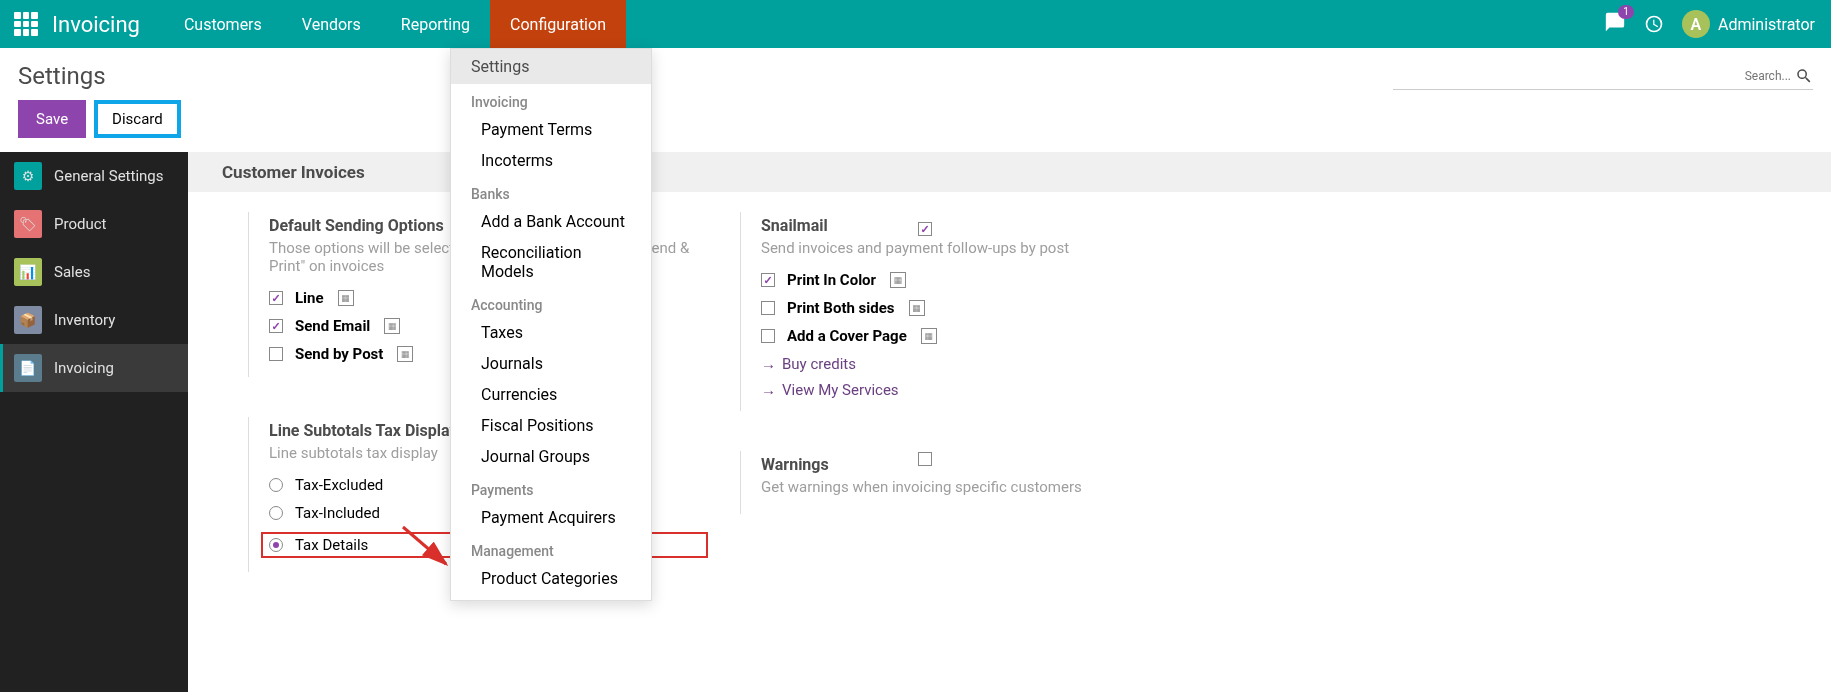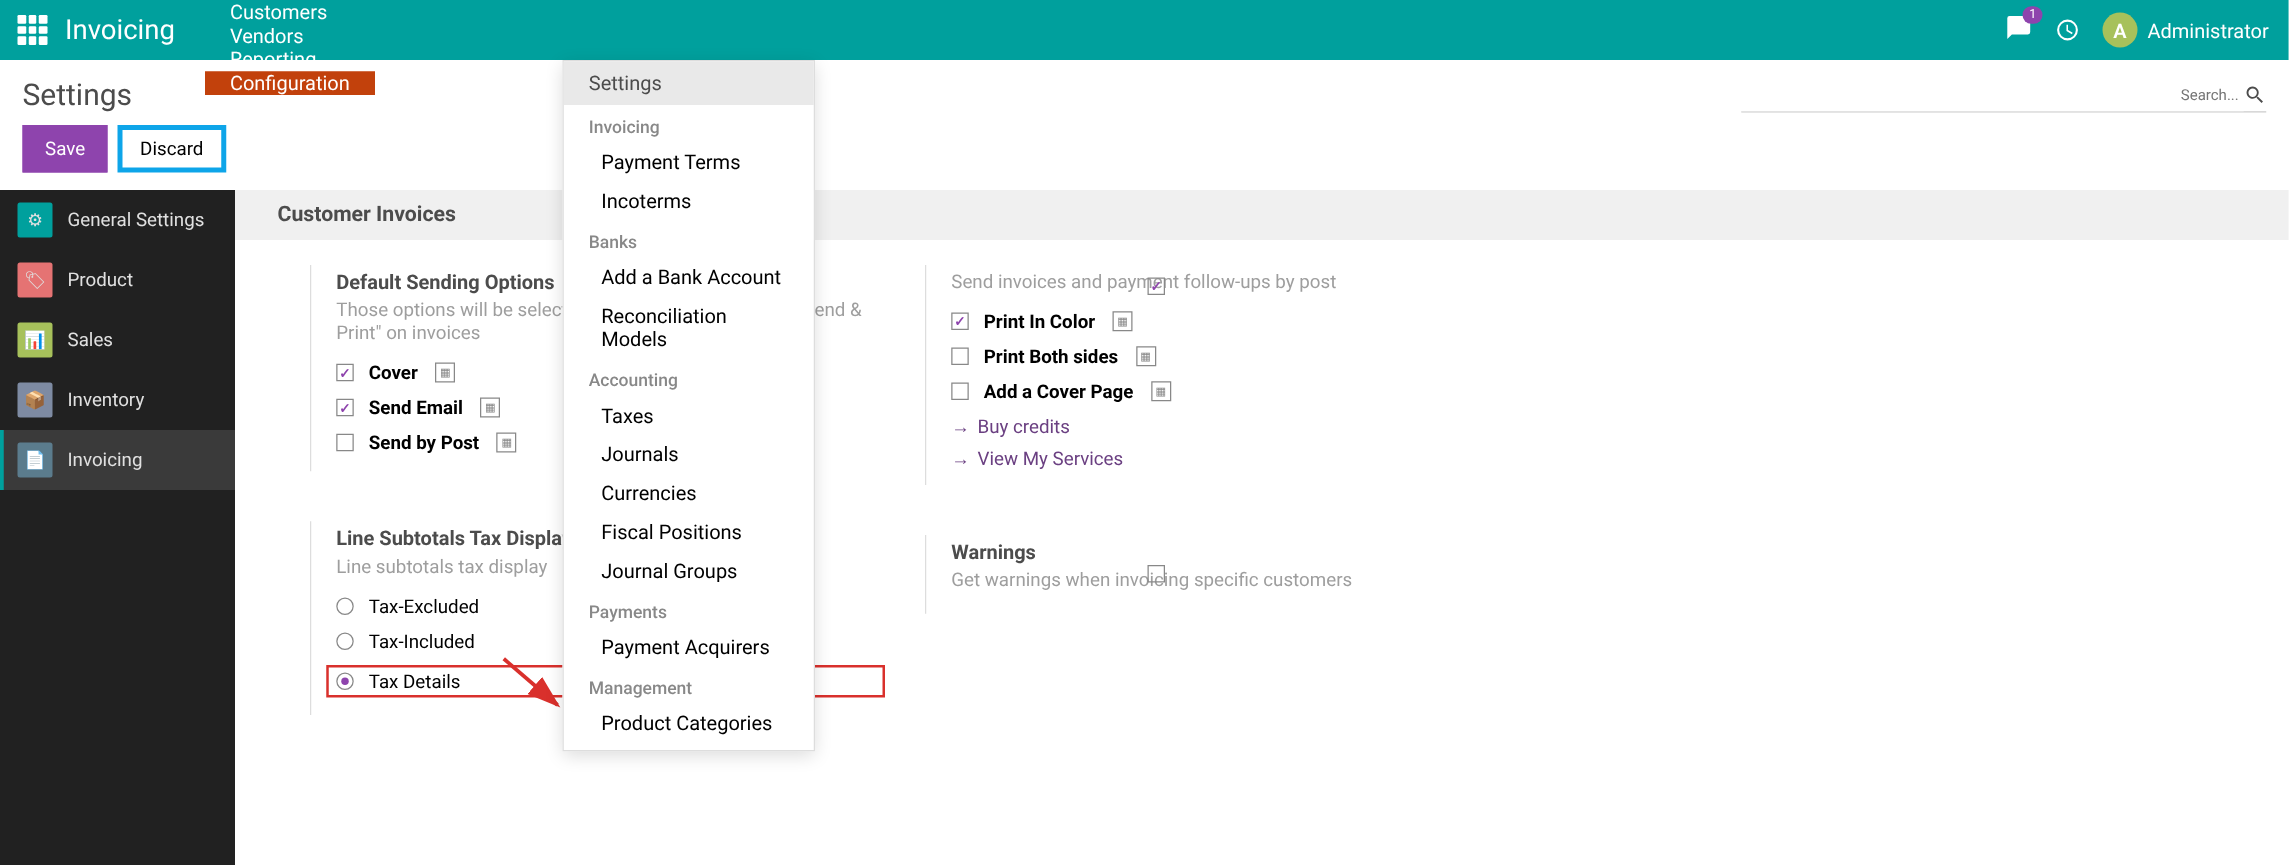--- a/index.html
+++ b/index.html
@@ -2,21 +2,21 @@
 <html><head>
 <meta charset="utf-8">
 <style>
   * { margin: 0; padding: 0; box-sizing: border-box; font-family: -apple-system, BlinkMacSystemFont, "Segoe UI", Roboto, sans-serif; }
   body { background: #fff; width: 1831px; height: 692px; overflow: hidden; position: relative; }
   
   .topbar { background: #00a09d; height: 48px; display: flex; align-items: center; color: #fff; }
   .apps-icon { width: 24px; height: 24px; margin: 0 14px; display: grid; grid-template-columns: repeat(3,1fr); grid-template-rows: repeat(3,1fr); gap: 2px; }
   .apps-icon span { background: #fff; border-radius: 1px; }
   .app-name { font-size: 22px; font-weight: 400; margin-right: 24px; }
-  .nav-items { display: flex; height: 100%; flex-direction: column; }
+  .nav-items { display: flex; height: 100%; }
   .nav-item { padding: 0 20px; display: flex; align-items: center; font-size: 16px; cursor: pointer; height: 100%; }
   .nav-item.active { background: #c2410c; }
   .topbar-right { margin-left: auto; display: flex; align-items: center; gap: 18px; padding-right: 16px; }
   .badge-wrap { position: relative; }
   .badge { position: absolute; top: -6px; right: -8px; background: #8e44ad; color: #fff; font-size: 10px; padding: 0 5px; border-radius: 8px; line-height: 14px; }
   .avatar { width: 28px; height: 28px; border-radius: 50%; background: #a7c15b; display: flex; align-items: center; justify-content: center; font-weight: 600; }
   .user-block { display: flex; align-items: center; gap: 8px; }
   
   .subheader { display: flex; align-items: center; justify-content: space-between; padding: 14px 18px 10px; }
   .page-title { font-size: 24px; font-weight: 400; color: #4c4c4c; }
@@ -146,21 +146,21 @@
   <div class="content">
     <div class="section-head">Customer Invoices</div>
 
     <div class="settings-grid">
       <div class="col">
         <div class="block">
           <div class="block-title">Default Sending Options</div>
           <div class="block-desc">Those options will be selected by default when clicking "Send &amp; Print" on invoices</div>
           <div class="opt-row">
               <span class="chk checked"></span>
-              <b>Cover</b>
+              <b>Line</b>
               <span class="dev-icon"></span>
             </div>
           <div class="opt-row">
               <span class="chk checked"></span>
               <b>Send Email</b>
               <span class="dev-icon"></span>
             </div>
           <div class="opt-row">
               <span class="chk"></span>
               <b>Send by Post</b>
@@ -181,20 +181,21 @@
             </div>
           <div class="opt-row highlight">
               <span class="rdo checked"></span>
               <span>Tax Details</span>
             </div>
         </div>
       </div>
 
       <div class="col">
         <div class="block" style="width:420px">
+          <div class="block-title">Snailmail</div>
           <div class="block-desc">Send invoices and payment follow-ups by post</div>
           <div class="opt-row">
               <span class="chk checked"></span>
               <b>Print In Color</b>
               <span class="dev-icon"></span>
             </div>
           <div class="opt-row">
               <span class="chk"></span>
               <b>Print Both sides</b>
               <span class="dev-icon"></span>

